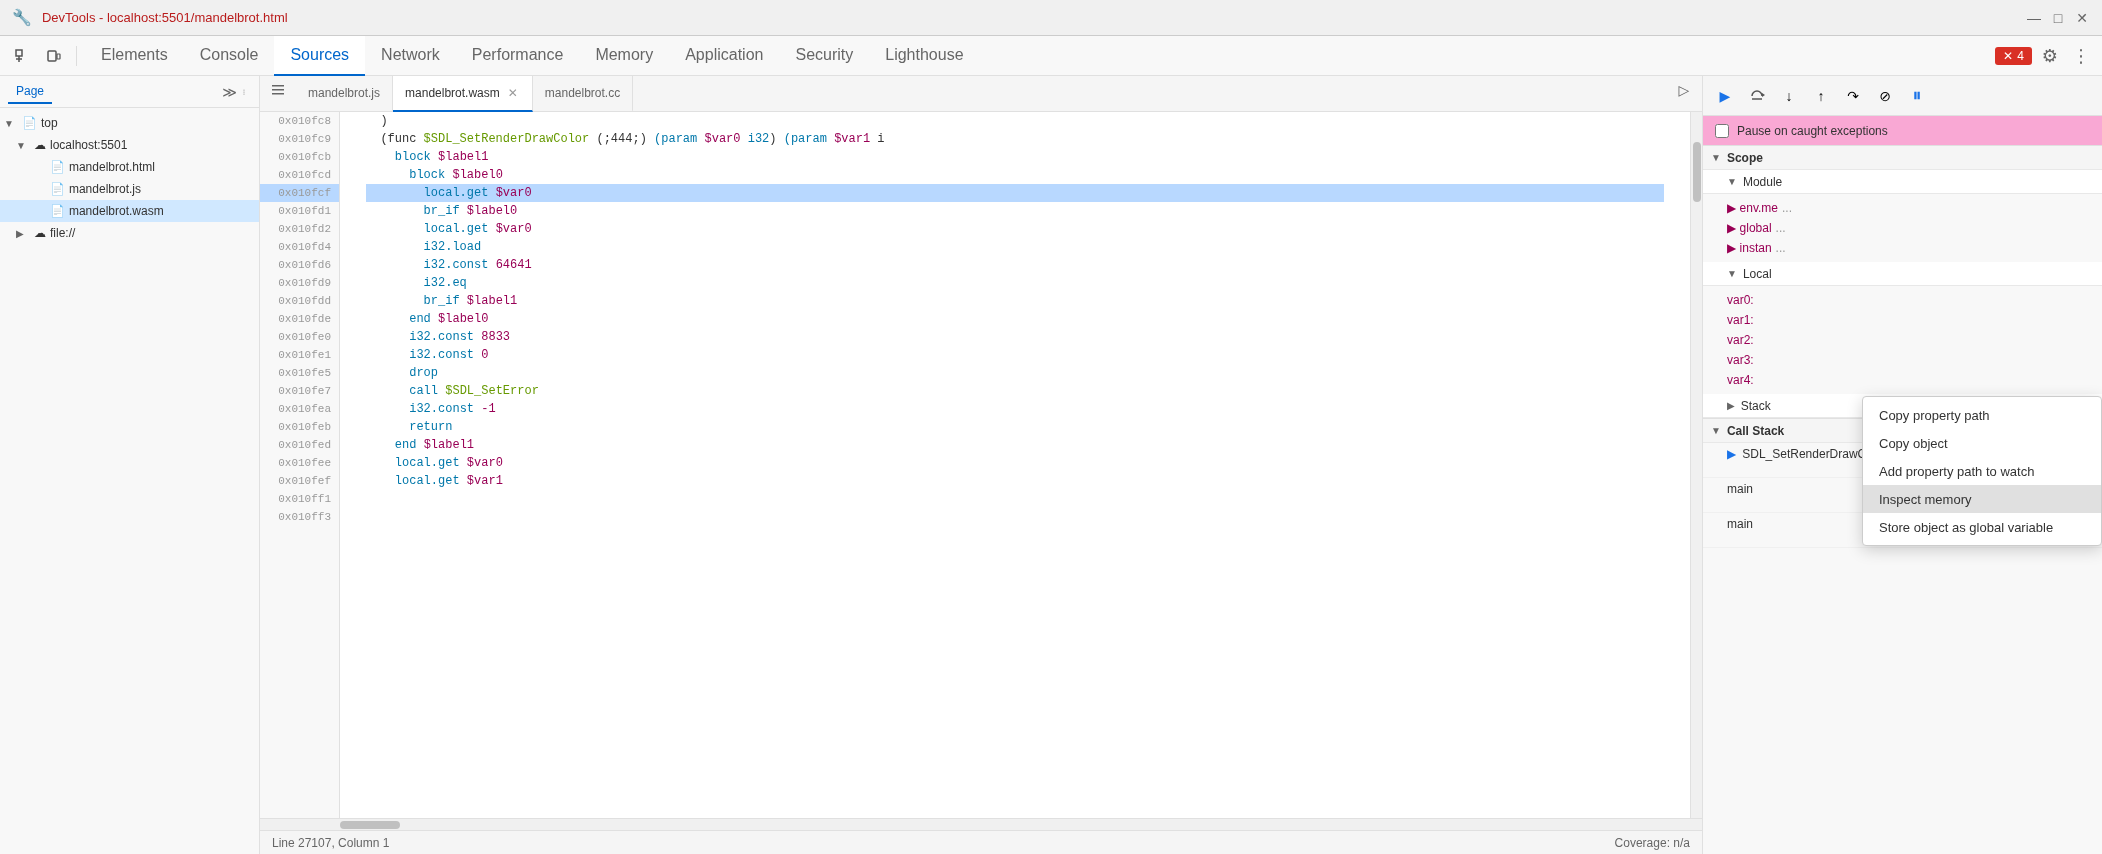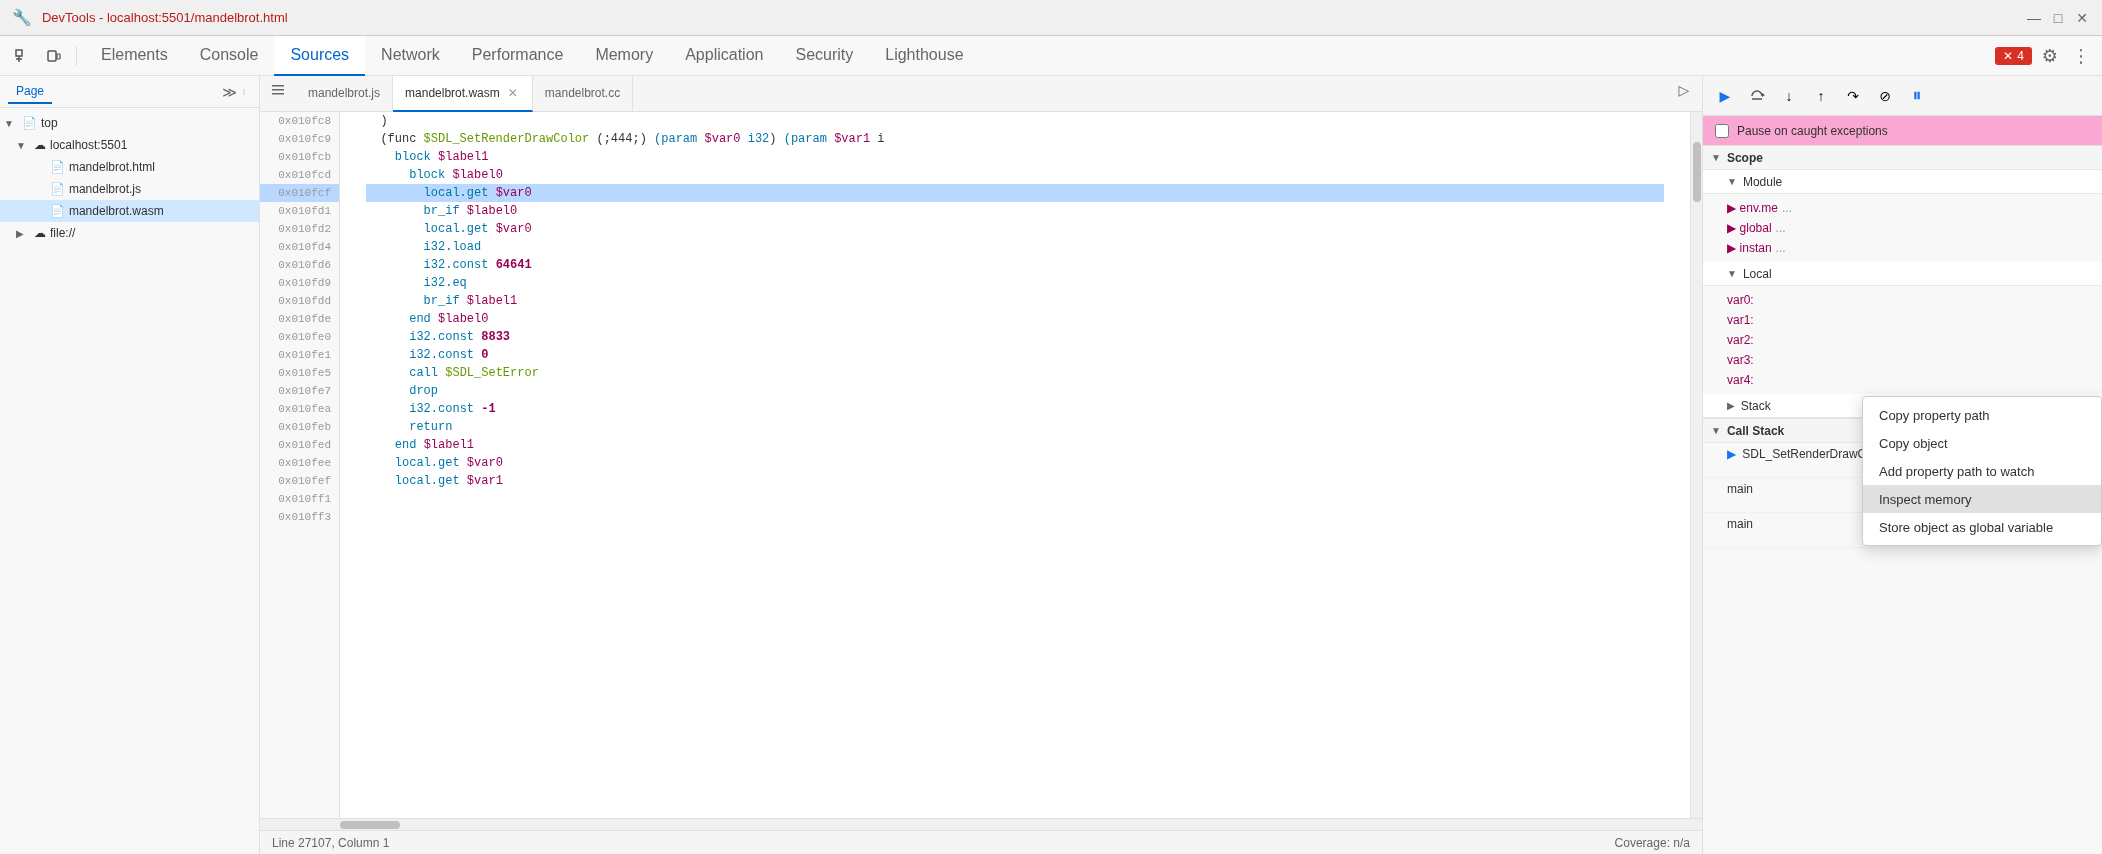--- a/index.html
+++ b/index.html
@@ -110,21 +110,21 @@
       flex: 1; overflow: auto; font-family: 'Courier New', monospace;
       font-size: 12px; line-height: 18px; padding: 0 8px;
     }
     .code-line {
       height: 18px; display: flex; align-items: center; white-space: nowrap;
     }
     .code-line.highlighted { background: #b8d8ff; }
 
     
     .c-kw { color: #07a; } 
-    .c-num { color: #905; font-weight: bold; } 
+    .c-num { color: #905; } 
     .c-plain { color: #333; }
     .c-purple { color: #905; }
     .c-blue { color: #07a; }
     .c-green { color: #690; }
 
     
     .status-bar {
       height: 24px; background: #f5f5f5; border-top: 1px solid #e0e0e0;
       display: flex; align-items: center; padding: 0 12px;
       font-size: 12px; color: #666;
@@ -425,27 +425,27 @@
             <span class="c-num">8833</span>
         </div>
         <div class="code-line">
           <span class="c-plain">&nbsp;&nbsp;&nbsp;&nbsp;&nbsp;&nbsp;</span>
             <span class="c-kw">i32.const</span>
             <span class="c-plain">&nbsp;</span>
             <span class="c-num">0</span>
         </div>
         <div class="code-line">
           <span class="c-plain">&nbsp;&nbsp;&nbsp;&nbsp;&nbsp;&nbsp;</span>
+            <span class="c-kw">drop</span>
+        </div>
+        <div class="code-line">
+          <span class="c-plain">&nbsp;&nbsp;&nbsp;&nbsp;&nbsp;&nbsp;</span>
             <span class="c-kw">call</span>
             <span class="c-plain">&nbsp;</span>
             <span class="c-green">$SDL_SetError</span>
-        </div>
-        <div class="code-line">
-          <span class="c-plain">&nbsp;&nbsp;&nbsp;&nbsp;&nbsp;&nbsp;</span>
-            <span class="c-kw">drop</span>
         </div>
         <div class="code-line">
           <span class="c-plain">&nbsp;&nbsp;&nbsp;&nbsp;&nbsp;&nbsp;</span>
             <span class="c-kw">i32.const</span>
             <span class="c-plain">&nbsp;</span>
             <span class="c-num">-1</span>
         </div>
         <div class="code-line">
           <span class="c-plain">&nbsp;&nbsp;&nbsp;&nbsp;&nbsp;&nbsp;</span>
             <span class="c-kw">return</span>

